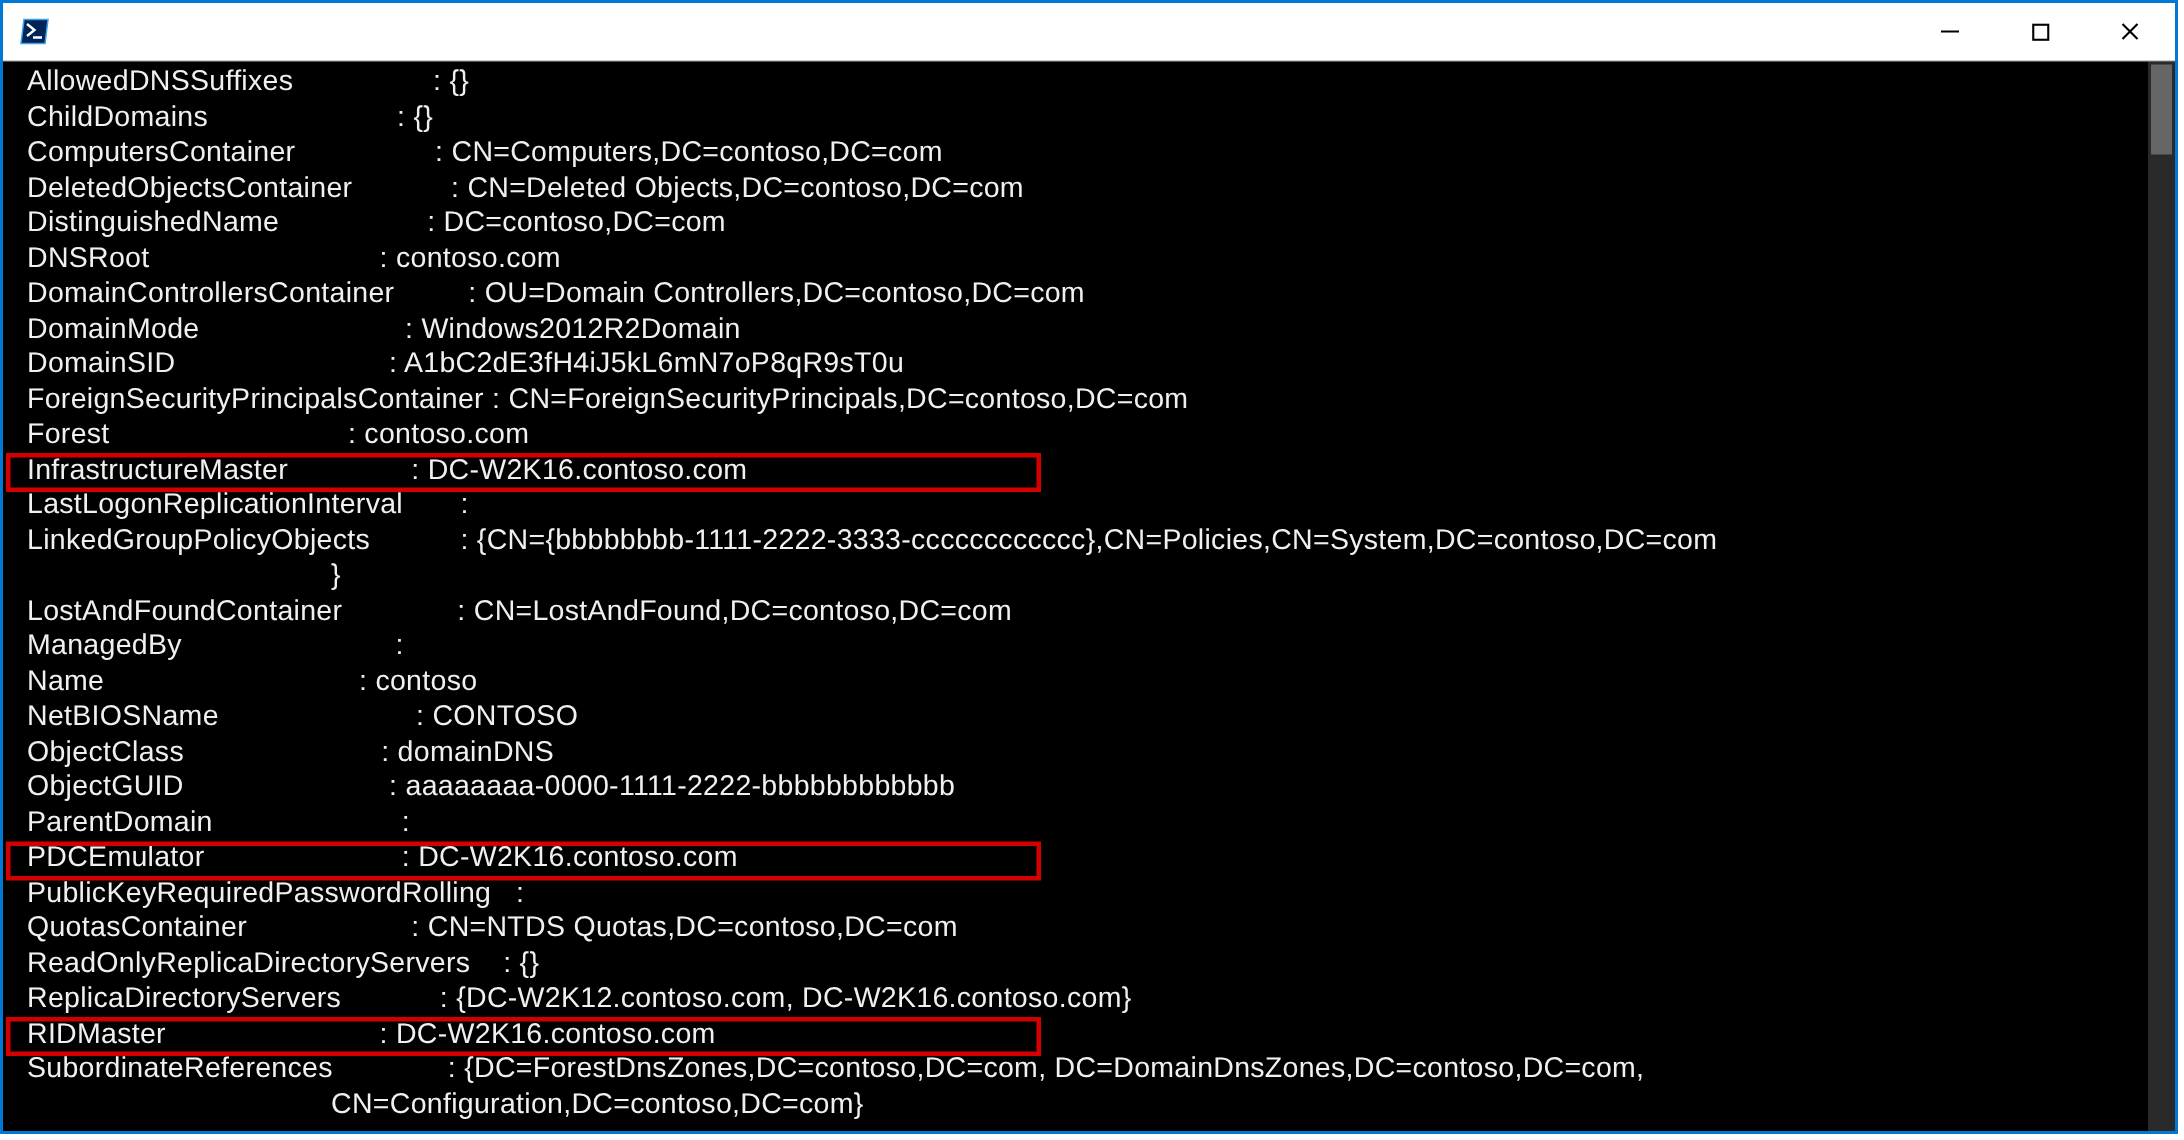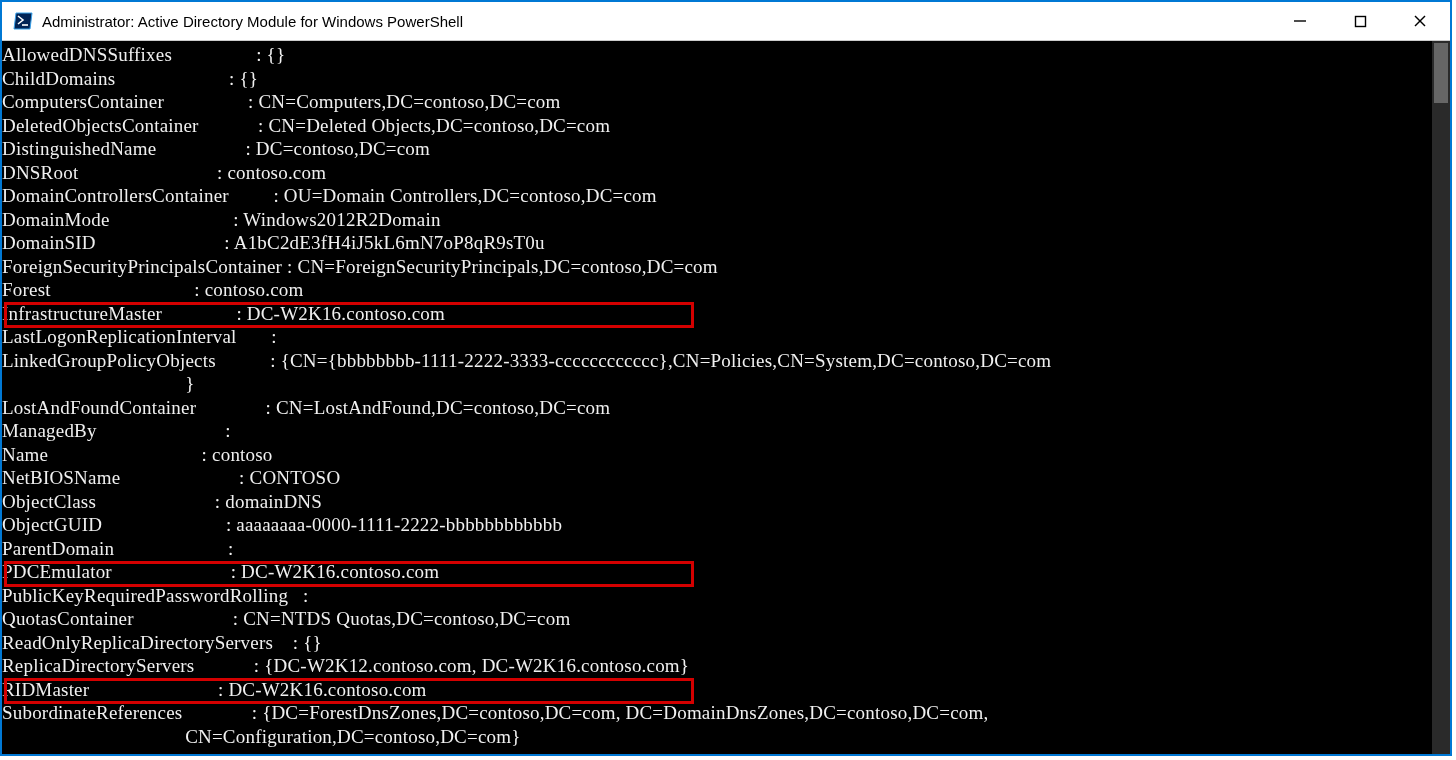--- a/index.html
+++ b/index.html
@@ -60,25 +60,25 @@
     flex: 1 1 auto;
     background: #000;
     position: relative;
     overflow: hidden;
   }
   .console {
     position: absolute;
     left: 0; top: 0; right: 18px; bottom: 0;
     background: #000;
     color: #f0f0f0;
-    font-family: Liberation Serif, serif;
+    font-family: Liberation Sans, sans-serif;
     font-size: 19px;
     line-height: 23.5px;
     white-space: pre;
-    padding: 2px 0 0 0;
+    padding: 2px 0 0 16px;
     letter-spacing: 0.2px;
   }
   .scrollbar {
     position: absolute;
     top: 0; right: 0; bottom: 0;
     width: 18px;
     background: #2a2a2a;
   }
   .scrollbar .thumb {
     position: absolute;
@@ -102,21 +102,20 @@
 
 <div class="window">
   <div class="titlebar">
     <span class="icon">
       <svg width="20" height="20" viewBox="0 0 20 20">
         <polygon points="3,2 19,2 17,18 1,18" fill="#012456" stroke="#3ba2ea" stroke-width="1"></polygon>
         <polyline points="5,5 10,9 5,13" fill="none" stroke="#ffffff" stroke-width="1.6"></polyline>
         <line x1="9" y1="14" x2="15" y2="14" stroke="#ffffff" stroke-width="1.6"></line>
       </svg>
     </span>
-    <span class="title-text">Administrator: Active Directory Module for Windows PowerShell</span>
     <span class="spacer"></span>
     <div class="win-controls">
       <div class="win-btn">
         <svg width="14" height="14" viewBox="0 0 14 14">
             <line x1="1" y1="7" x2="13" y2="7" stroke-width="1.4"></line>
           </svg>
       </div>
       <div class="win-btn">
         <svg width="13" height="13" viewBox="0 0 13 13">
             <rect x="1.5" y="1.5" width="10" height="10" fill="none" stroke-width="1.4"></rect>

